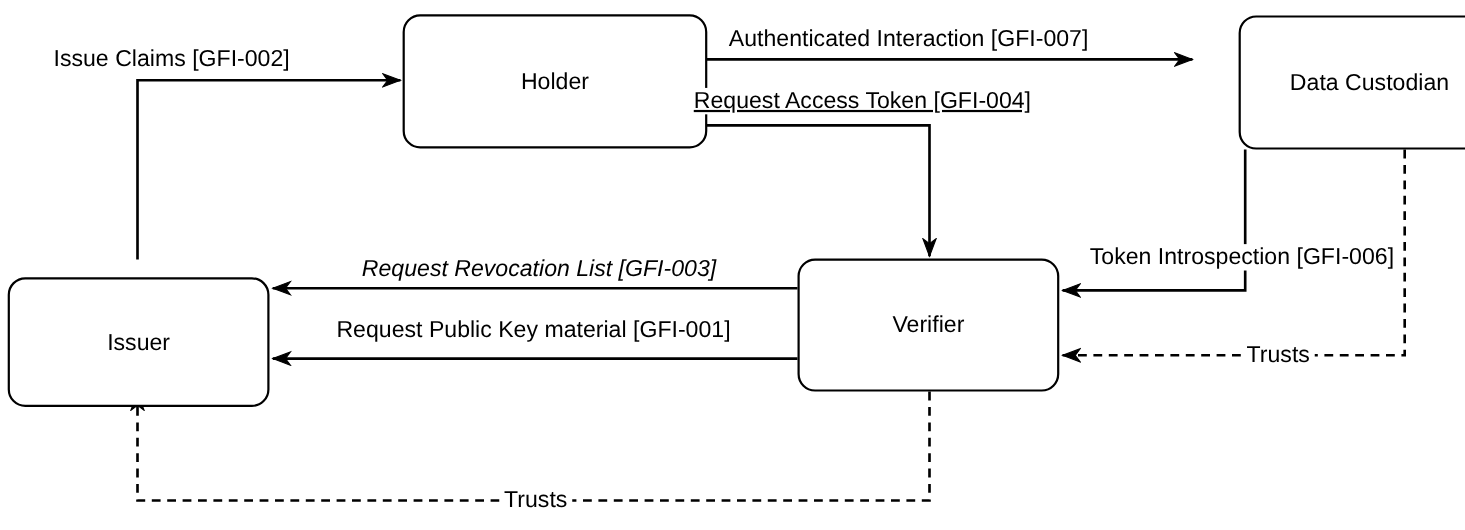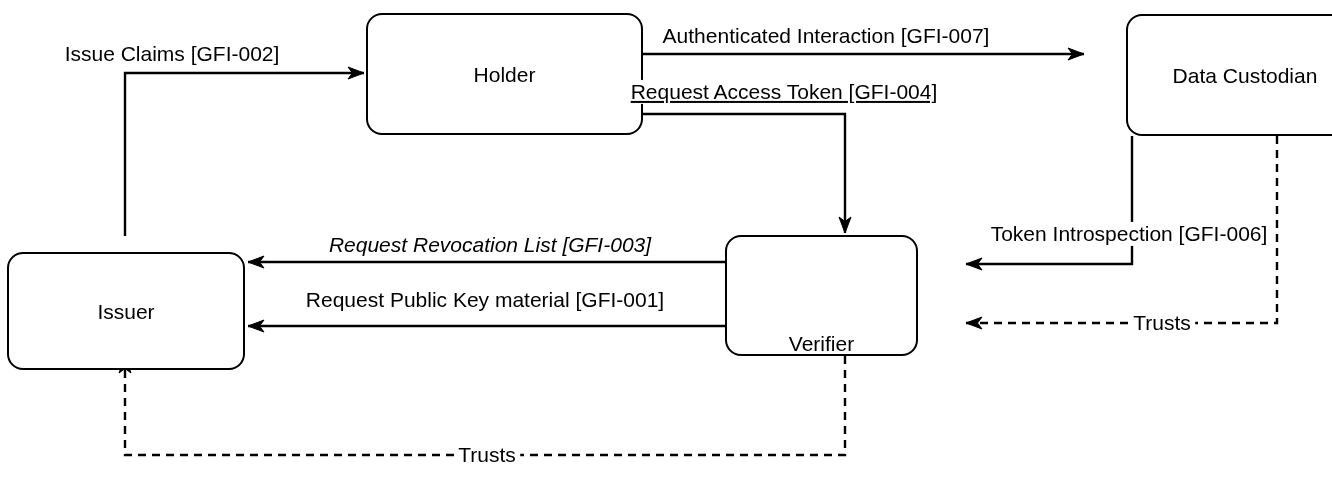--- a/index.html
+++ b/index.html
@@ -69,26 +69,26 @@
   <div id="node-layer">
       <div class="node" style="left: 366px; top: 13px; width: 277px; height: 122px;">
         <span>Holder</span>
       </div>
       <div class="node" style="left: 1086px; top: 14px; width: 238px; height: 122px; margin-left: 40px;">
         <span>Data Custodian</span>
       </div>
       <div class="node" style="left: 7px; top: 252px; width: 238px; height: 118px;">
         <span>Issuer</span>
       </div>
-      <div class="node" style="left: 725px; top: 235px; width: 193px; height: 121px; align-items: flex-end;">
+      <div class="node" style="left: 725px; top: 235px; width: 238px; height: 121px;">
         <span>Verifier</span>
       </div>
     </div>
   <div id="label-layer">
-      <div class="edge-label" style="left: 172px; top: 54px;">Issue Claims [GFI-002]</div>
+      <div class="edge-label" style="left: 156px; top: 54px;">Issue Claims [GFI-002]</div>
       <div class="edge-label" style="left: 826px; top: 36px;">Authenticated Interaction [GFI-007]</div>
       <div class="edge-label" style="left: 784px; top: 92px; text-decoration: underline;">Request Access Token [GFI-004]</div>
       <div class="edge-label" style="left: 490px; top: 245px; font-style: italic;">Request Revocation List [GFI-003]</div>
       <div class="edge-label" style="left: 485px; top: 300px;">Request Public Key material [GFI-001]</div>
       <div class="edge-label" style="left: 1112px; top: 234px; margin-left: 17px;">Token Introspection [GFI-006]</div>
       <div class="edge-label" style="left: 1162px; top: 323px;">Trusts</div>
       <div class="edge-label" style="left: 487px; top: 455px;">Trusts</div>
     </div>
 </div>
 

